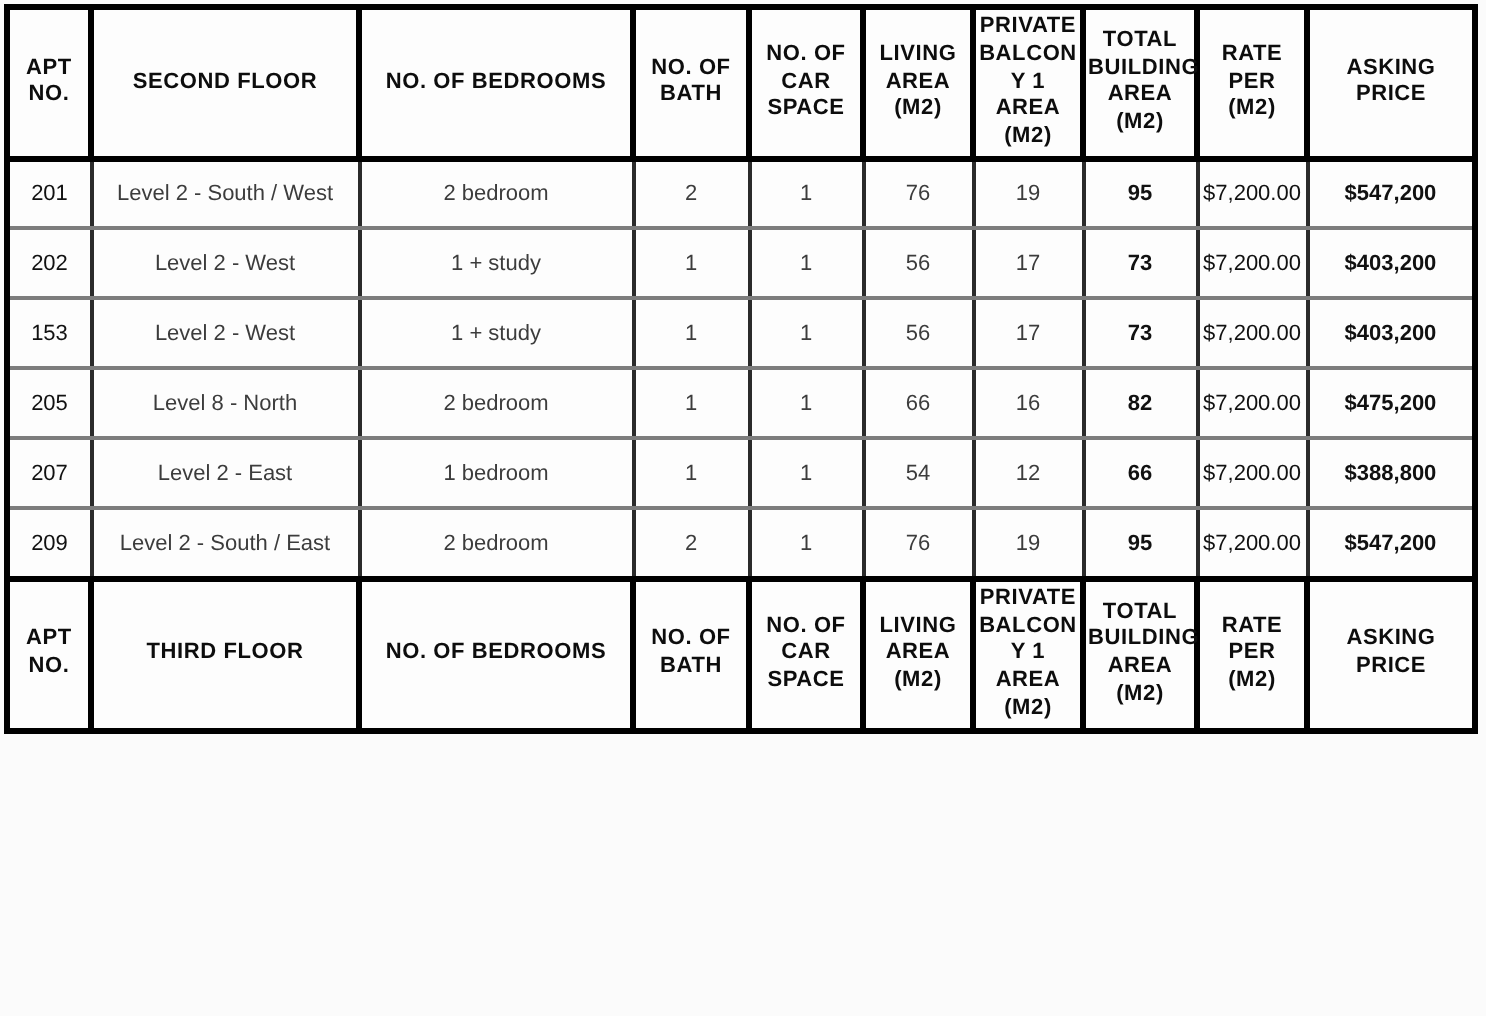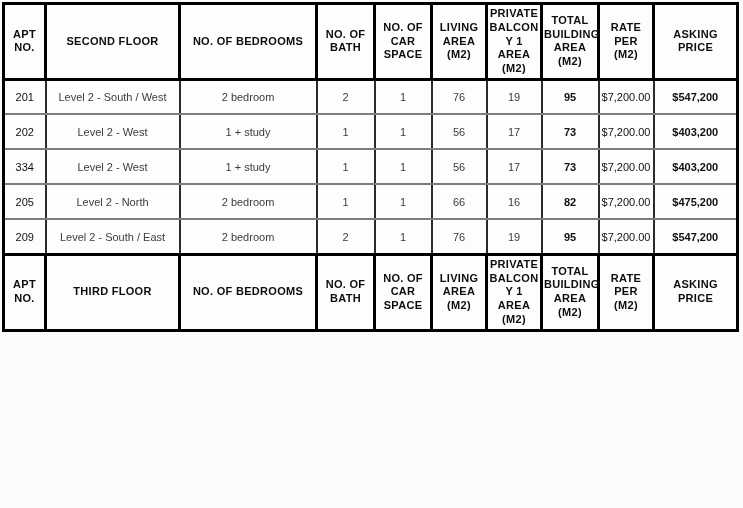--- a/index.html
+++ b/index.html
@@ -132,47 +132,59 @@
     <td class="c-bath">1</td>
     <td class="c-car">1</td>
     <td class="c-living">56</td>
     <td class="c-balcony">17</td>
     <td class="c-total">73</td>
     <td class="c-rate">$7,200.00</td>
     <td class="c-price">$403,200</td>
   </tr>
 
   <tr class="data-row">
-    <td class="c-apt">334</td>
+    <td class="c-apt">153</td>
     <td class="c-loc">Level 2 - West</td>
     <td class="c-bed">1 + study</td>
     <td class="c-bath">1</td>
     <td class="c-car">1</td>
     <td class="c-living">56</td>
     <td class="c-balcony">17</td>
     <td class="c-total">73</td>
     <td class="c-rate">$7,200.00</td>
     <td class="c-price">$403,200</td>
   </tr>
 
 
   <tr class="data-row">
     <td class="c-apt">205</td>
-    <td class="c-loc">Level 2 - North</td>
+    <td class="c-loc">Level 8 - North</td>
     <td class="c-bed">2 bedroom</td>
     <td class="c-bath">1</td>
     <td class="c-car">1</td>
     <td class="c-living">66</td>
     <td class="c-balcony">16</td>
     <td class="c-total">82</td>
     <td class="c-rate">$7,200.00</td>
     <td class="c-price">$475,200</td>
   </tr>
 
 
+  <tr class="data-row">
+    <td class="c-apt">207</td>
+    <td class="c-loc">Level 2 - East</td>
+    <td class="c-bed">1 bedroom</td>
+    <td class="c-bath">1</td>
+    <td class="c-car">1</td>
+    <td class="c-living">54</td>
+    <td class="c-balcony">12</td>
+    <td class="c-total">66</td>
+    <td class="c-rate">$7,200.00</td>
+    <td class="c-price">$388,800</td>
+  </tr>
 
 
   <tr class="data-row">
     <td class="c-apt">209</td>
     <td class="c-loc">Level 2 - South / East</td>
     <td class="c-bed">2 bedroom</td>
     <td class="c-bath">2</td>
     <td class="c-car">1</td>
     <td class="c-living">76</td>
     <td class="c-balcony">19</td>

